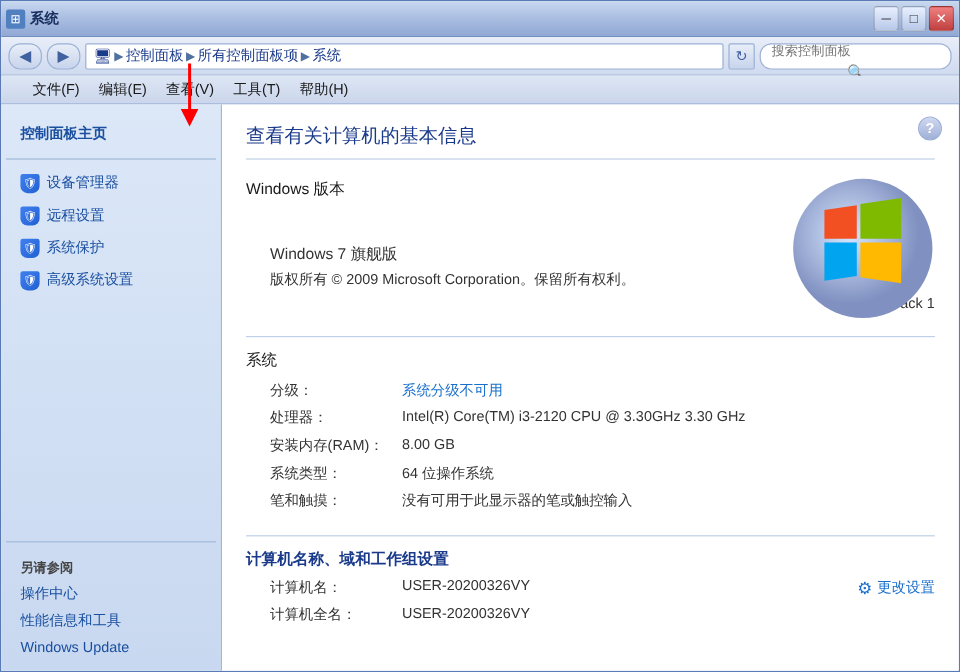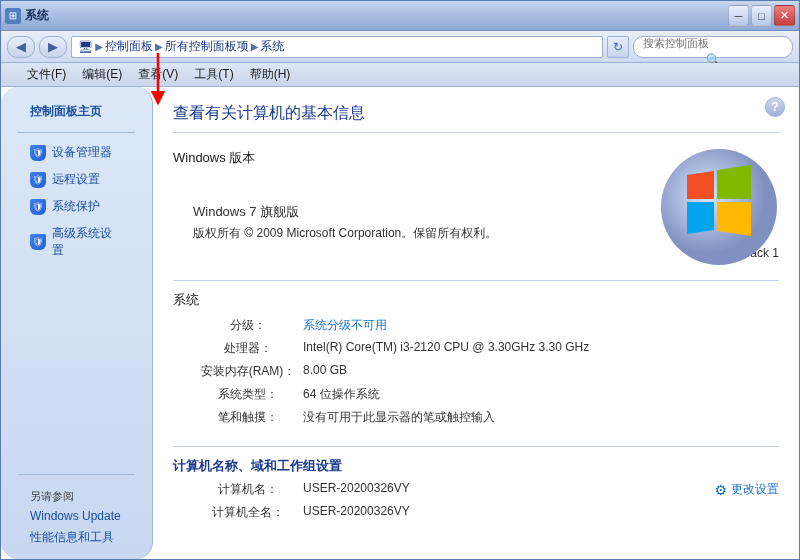--- a/index.html
+++ b/index.html
@@ -139,28 +139,27 @@
 
     
     .main-layout {
       flex: 1;
       display: flex;
       overflow: hidden;
     }
 
     
     .sidebar {
-      width: 152px;
+      width: 184px;
       background: linear-gradient(to bottom, #dce8f8 0%, #c8d8f0 100%);
       border-right: 1px solid #a0b8d8;
-      padding: 10px 17px;
+      padding: 10px 4px;
       display: flex;
       flex-direction: column;
       overflow-y: auto;
-      border-radius: 17px;
     }
     .sidebar-main-link {
       padding: 6px 12px;
       color: #1a4fa0;
       font-size: 12px;
       cursor: pointer;
       font-weight: bold;
     }
     .sidebar-divider {
       height: 1px;
@@ -183,21 +182,21 @@
       border-radius: 2px 2px 6px 6px;
       display: flex; align-items: center; justify-content: center;
       font-size: 9px;
       color: #fff;
       flex-shrink: 0;
     }
     .sidebar-section-title {
       padding: 8px 12px 2px 12px;
       color: #444;
       font-size: 11px;
-      font-weight: normal;
+      font-weight: bold;
     }
     .sidebar-sub-link {
       padding: 3px 12px;
       color: #1a4fa0;
       font-size: 12px;
       cursor: pointer;
     }
 
     
     .content {
@@ -233,21 +232,20 @@
     }
     .windows-logo svg {
       width: 120px;
       height: 120px;
     }
     .info-row {
       display: flex;
       align-items: flex-start;
       margin-bottom: 6px;
       padding-left: 20px;
-      text-align: center;
     }
     .info-label {
       width: 110px;
       color: #333;
       font-size: 12px;
       flex-shrink: 0;
     }
     .info-value {
       color: #333;
       font-size: 12px;
@@ -424,22 +422,23 @@
         <div class="sidebar-shield">🛡</div>
         <span>系统保护</span>
       </div>
       <div class="sidebar-item">
         <div class="sidebar-shield">🛡</div>
         <span>高级系统设置</span>
       </div>
       <div style="flex:1"></div>
       <div class="sidebar-divider"></div>
       <div class="sidebar-section-title">另请参阅</div>
+      <div class="sidebar-sub-link">操作中心</div>
+      <div class="sidebar-sub-link">性能信息和工具</div>
       <div class="sidebar-sub-link">Windows Update</div>
-      <div class="sidebar-sub-link">性能信息和工具</div>
     </div>
 
     <div class="content">
 
       <div class="help-btn">?</div>
 
       <div class="content-title">查看有关计算机的基本信息</div>
 
       <div class="windows-logo">
         <svg viewBox="0 0 120 120" xmlns="http://www.w3.org/2000/svg">

